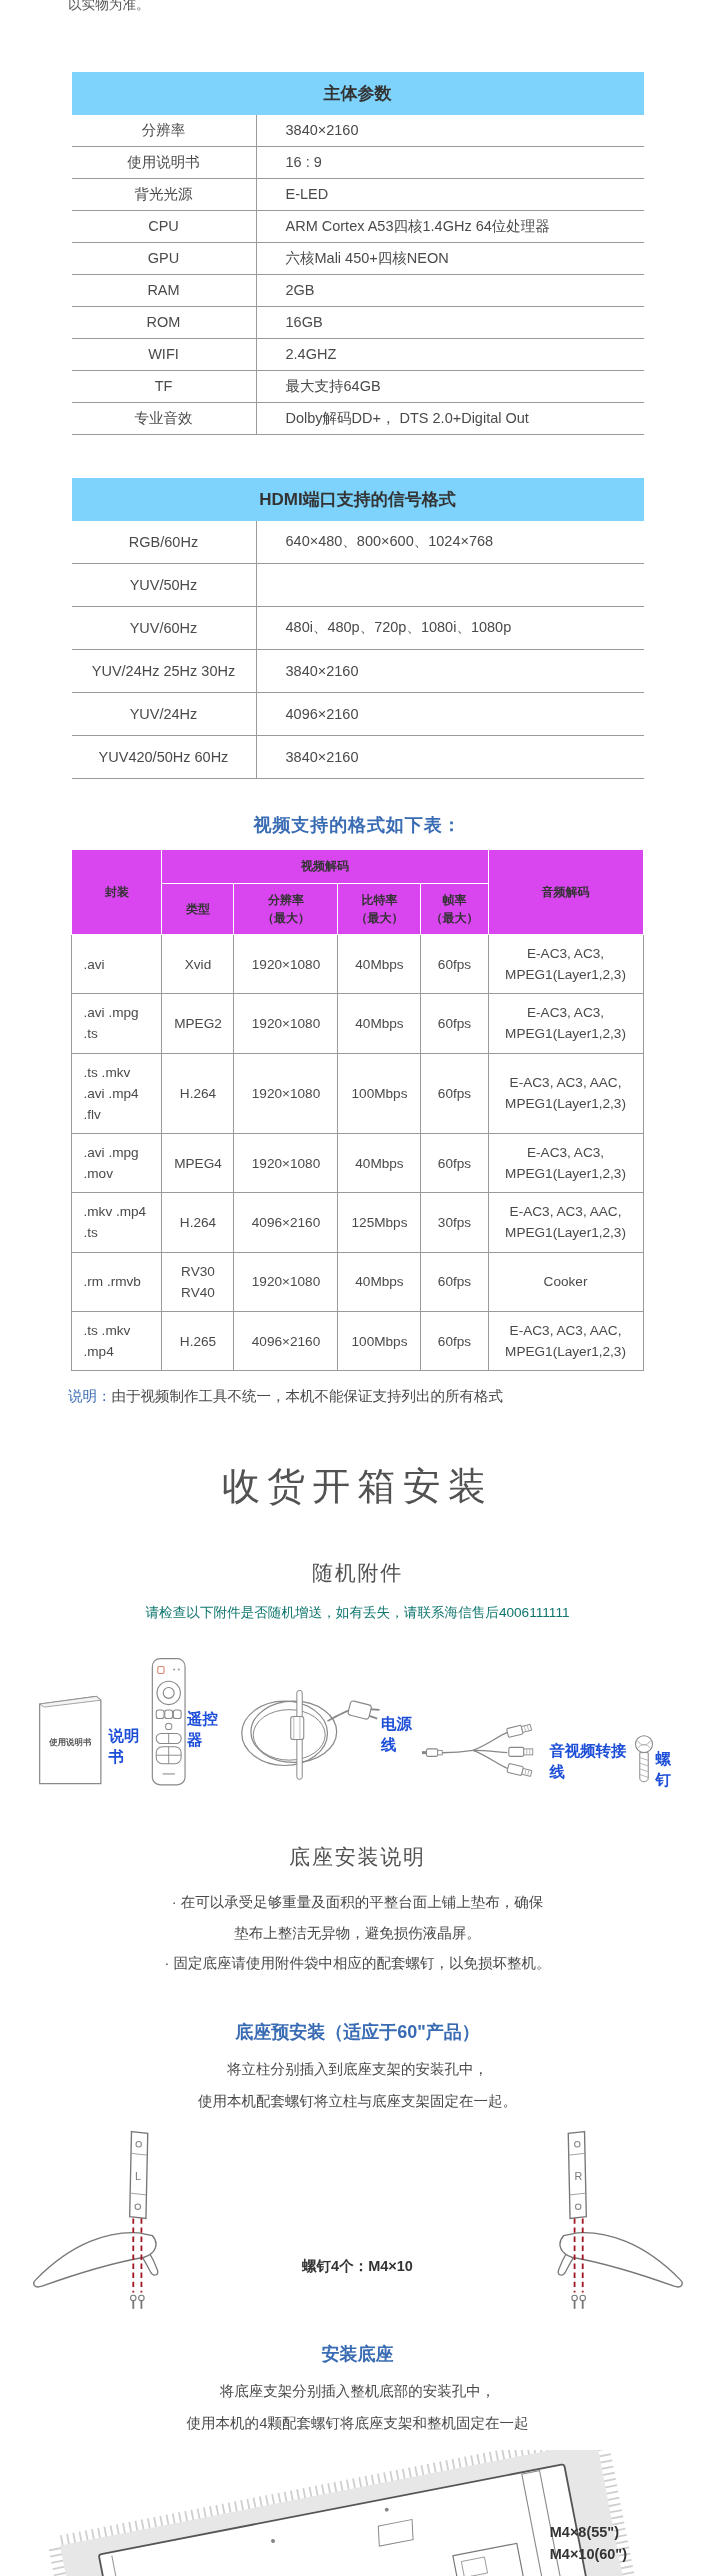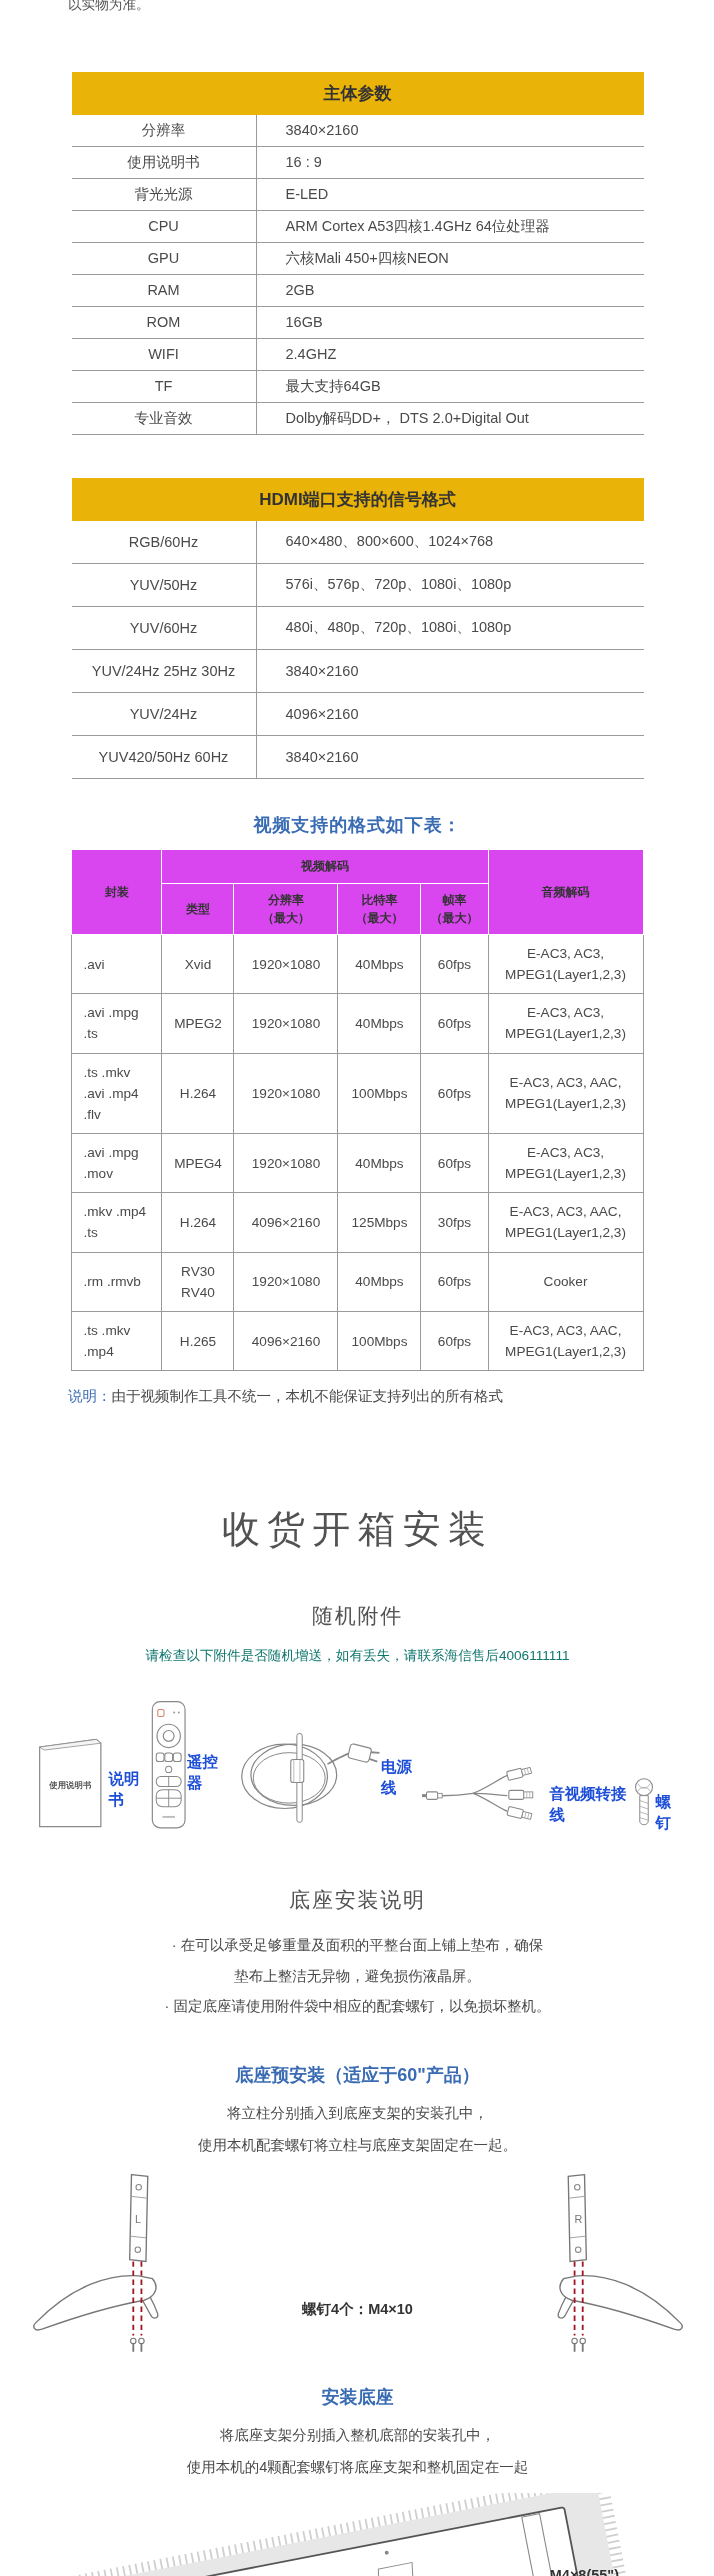--- a/index.html
+++ b/index.html
@@ -3,50 +3,50 @@
 <meta charset="utf-8">
 <style>
   html,body{margin:0;padding:0;}
   body{
     width:715px;height:2576px;overflow:hidden;margin:0 auto;background:#ffffff;
     font-family:"Liberation Sans","DejaVu Sans",sans-serif;color:#4a4a4a;
   }
   .top-note{margin:-4.5px 0 0 68px;font-size:13.6px;color:#555;line-height:18px;}
   
   .ptable{width:572px;margin:58px auto 0;}
-  .ptable-head{background:#eab308;text-align:center;font-size:17px;font-weight:bold;color:#333;padding:10px 0;}
+  .ptable-head{background:#7dd3fc;text-align:center;font-size:17px;font-weight:bold;color:#333;padding:10px 0;}
   .prow{display:flex;border-bottom:0.9px solid #9a9a9a;align-items:stretch;}
   .plabel{width:185px;border-right:0.9px solid #9a9a9a;display:flex;align-items:center;justify-content:center;
           font-size:14.5px;color:#4a4a4a;text-align:center;padding:1.8px 3.6px;box-sizing:border-box;}
   .pvalue{flex:1;display:flex;align-items:center;padding:1.8px 0 1.8px 29px;font-size:14.5px;color:#4a4a4a;}
   .spec .prow{min-height:31px;}
   .hdmi{margin-top:43px;}
   .hdmi .prow{min-height:42px;}
   
   .vtitle{margin-top:34px;text-align:center;font-size:18px;font-weight:bold;color:#3a6cb4;letter-spacing:0.9px;}
   table.vtable{border-collapse:collapse;table-layout:fixed;width:572px;margin:12.7px auto 0;}
   .vtable th{background:#d946ef;border:1.8px solid #fff;font-size:12px;font-weight:bold;color:#333;
              padding:7.2px 1.8px;white-space:pre-line;line-height:1.5;}
   .vtable td{border:0.9px solid #9a9a9a;font-size:13.6px;color:#4a4a4a;text-align:center;
              padding:8.1px 3.6px;white-space:pre-line;line-height:1.55;}
   .vtable td.cell-container{text-align:left;padding-left:11px;}
   col.c-wrap{width:90px;} col.c-type{width:72px;} col.c-res{width:104px;}
   col.c-bit{width:83px;} col.c-fps{width:67px;} col.c-audio{width:155px;}
   .vnote{width:579px;margin:16.3px auto 0;font-size:14.5px;color:#4a4a4a;}
   .vnote .blue{color:#3a6cb4;}
   
-  .main-title{margin-top:98px;text-align:center;font-size:38px;color:#525252;letter-spacing:7.2px;font-weight:400;}
+  .main-title{margin-top:55px;text-align:center;font-size:38px;color:#525252;letter-spacing:7.2px;font-weight:400;}
   .sec-title{margin-top:47px;text-align:center;font-size:21px;color:#525252;letter-spacing:1.8px;font-weight:400;}
   .intro{margin-top:16.3px;text-align:center;font-size:13.6px;color:#0f766e;}
   .acc-row{width:651px;margin:27px auto 0;display:flex;justify-content:space-between;align-items:flex-end;}
   .acc-item{display:flex;flex-direction:row;align-items:center;}
   .acc-label{margin-top:14.5px;font-size:15.4px;font-weight:bold;color:#1d4ed8;}
   .bullets{margin-top:16.3px;text-align:center;font-size:14.5px;color:#4a4a4a;line-height:2.1;white-space:pre-line;}
   .blue-sub{margin-top:42px;text-align:center;font-size:18px;font-weight:bold;color:#3a6cb4;}
-  .steps{margin-top:11px;text-align:center;font-size:14.5px;color:#4a4a4a;line-height:2.2;white-space:pre-line;}
+  .steps{margin-top:11px;text-align:center;font-size:14.5px;color:#4a4a4a;line-height:2.2;white-space:pre-line;font-family:Liberation Mono, monospace;}
   .stands-row{width:670px;margin:7.2px auto 0;display:flex;justify-content:space-between;align-items:flex-end;}
   .screw-spec{font-size:14.5px;font-weight:bold;color:#333;padding-bottom:42px;}
   .tv-wrap{margin-top:9px;text-align:center;}
   svg{display:block;}
   .svg-label{font-family:"Liberation Sans","DejaVu Sans",sans-serif;}
 </style>
 </head>
 <body>
 
 <div class="top-note">以实物为准。</div>
@@ -96,21 +96,20 @@
 </div>
 
 <div class="ptable hdmi">
   <div class="ptable-head">HDMI端口支持的信号格式</div>
   <div class="prow">
       <div class="plabel">RGB/60Hz</div>
       <div class="pvalue">640×480、800×600、1024×768</div>
     </div>
   <div class="prow">
       <div class="plabel">YUV/50Hz</div>
-      <div class="pvalue">576i、576p、720p、1080i、1080p</div>
     </div>
   <div class="prow">
       <div class="plabel">YUV/60Hz</div>
       <div class="pvalue">480i、480p、720p、1080i、1080p</div>
     </div>
   <div class="prow">
       <div class="plabel">YUV/24Hz 25Hz 30Hz</div>
       <div class="pvalue">3840×2160</div>
     </div>
   <div class="prow">

